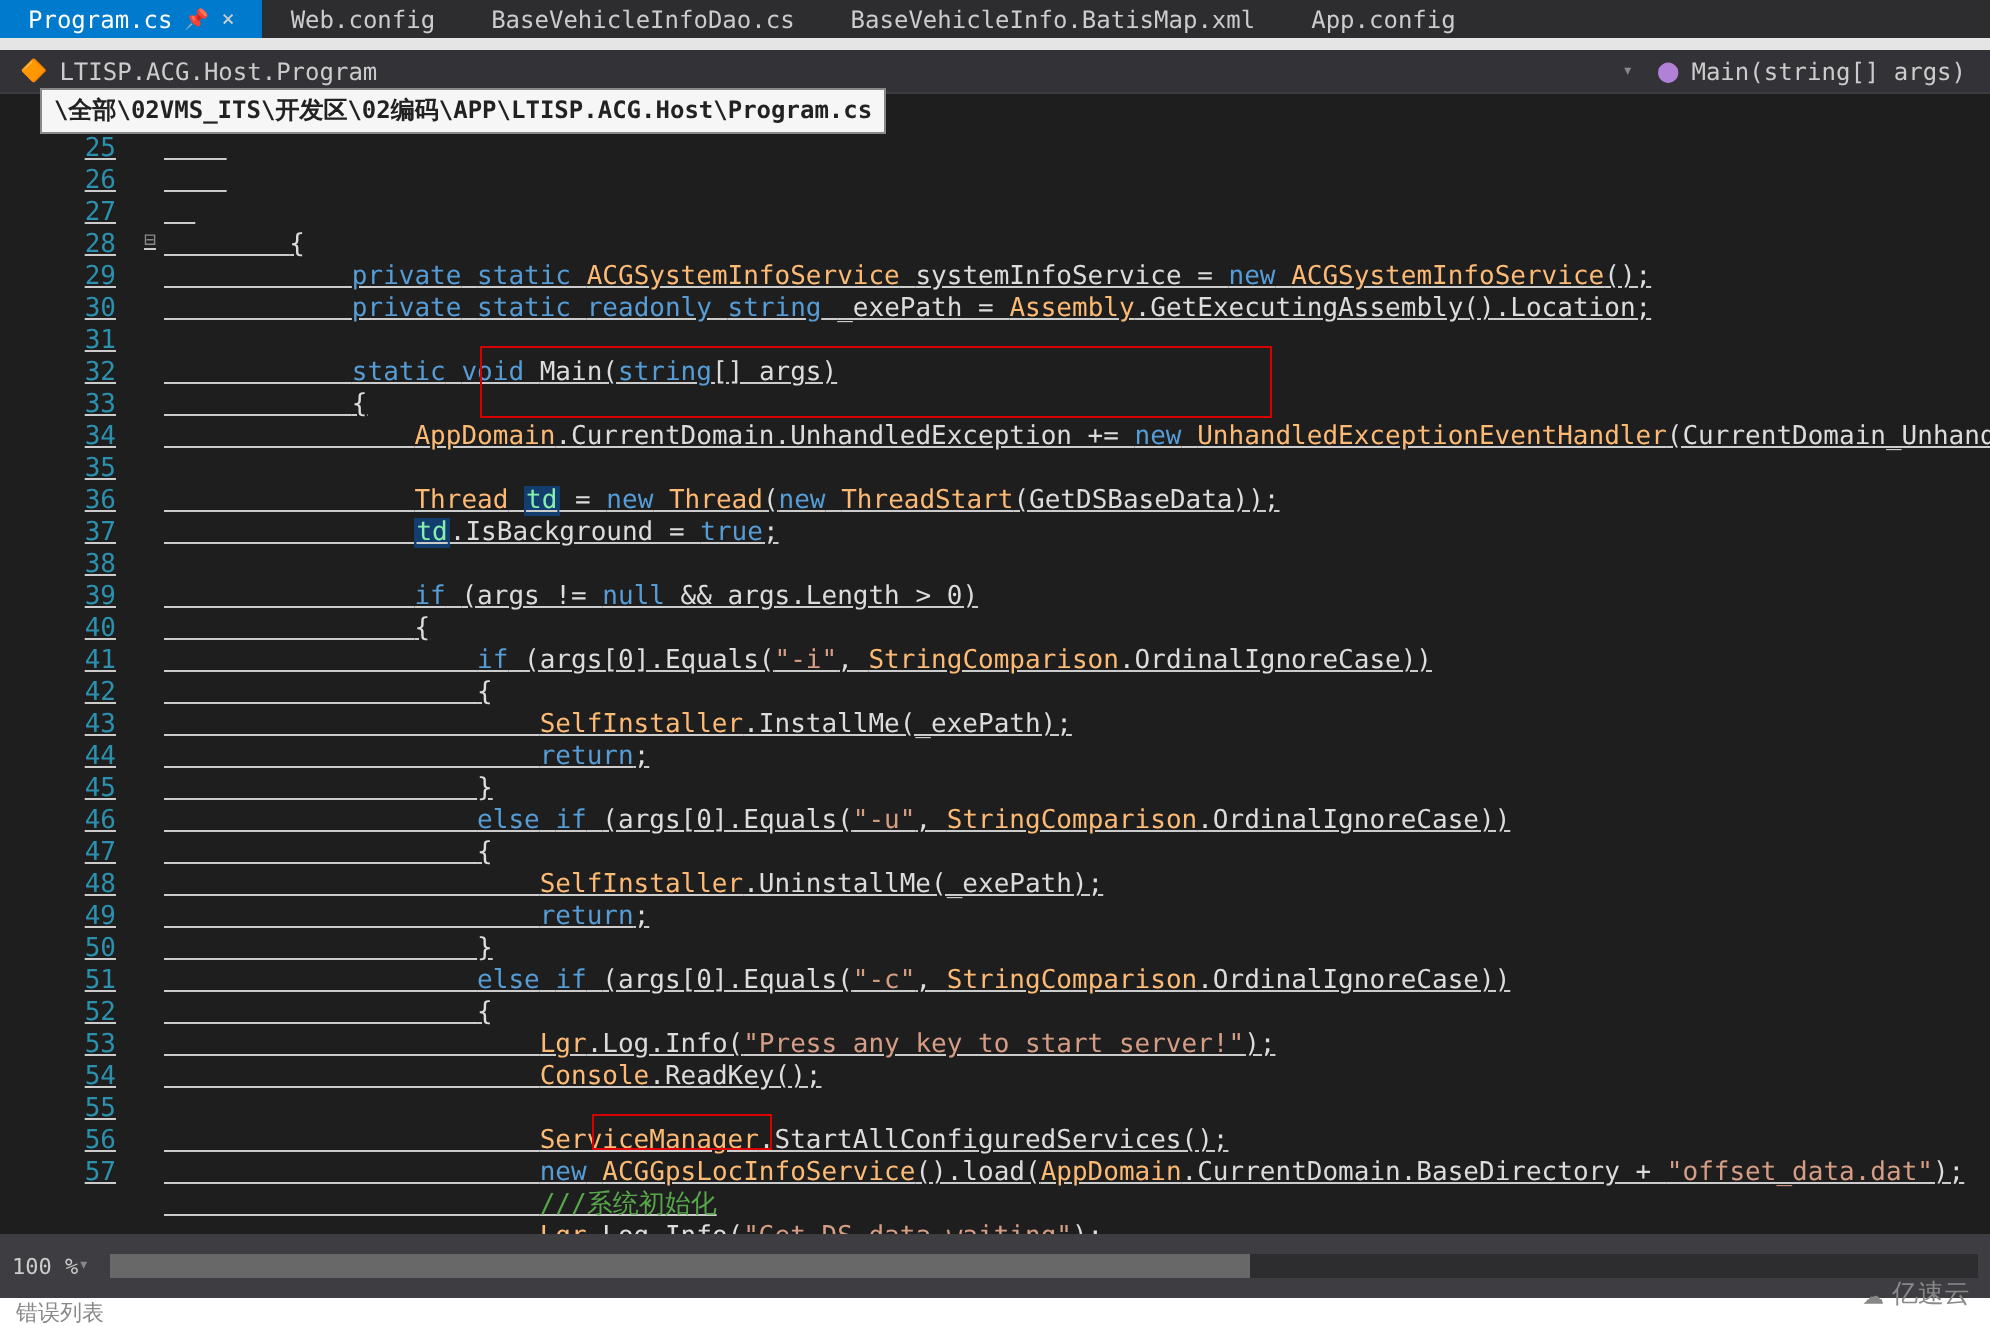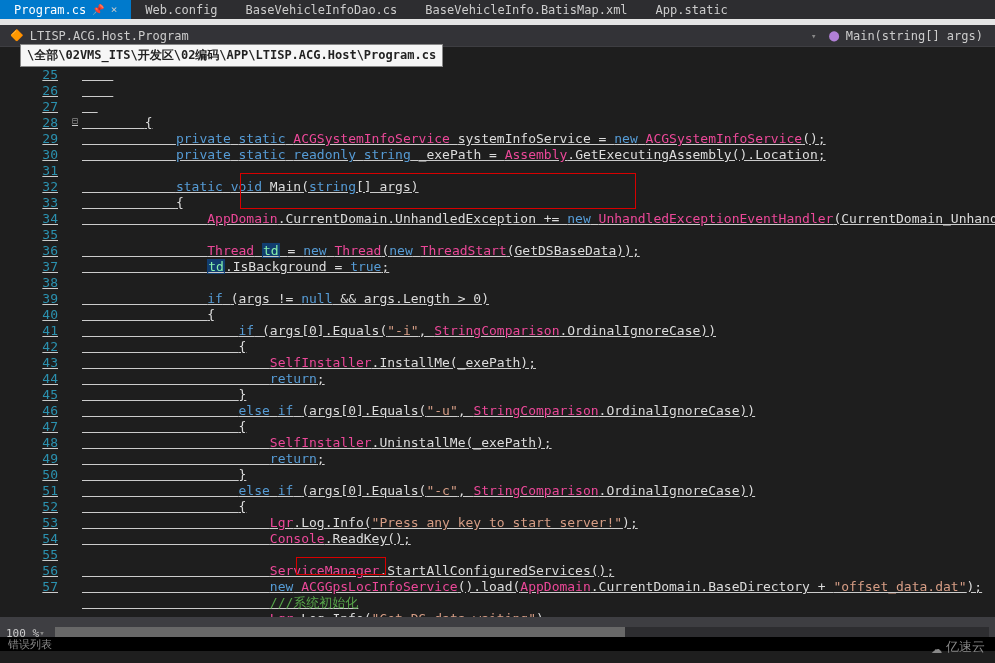--- a/index.html
+++ b/index.html
@@ -17,48 +17,48 @@
   .arrow { color: #888; font-size: 9px; }
   .tooltip { position: absolute; left: 20px; top: 44px; background: #f6f6f6; color: #222; border: 1px solid #888; padding: 2px 6px; font-size: 12px; z-index: 10; font-weight: bold; }
   .editor-wrap { display: flex; height: 584px; background: #1e1e1e; text-decoration: underline; }
   .gutter { background: #1e1e1e; text-align: right; padding-right: 10px; padding-top: 4px; color: #2b91af; font-size: 13px; line-height: 16px; user-select: none; width: 68px; }
   .gutter .ln { height: 16px; }
   .fold-col { width: 14px; padding-top: 4px; }
   .fold-col .fm { height: 16px; text-align: center; color: #888; font-size: 10px; }
   .code { flex: 1; padding-top: 4px; line-height: 16px; position: relative; overflow: hidden; white-space: pre; }
   .code .row { height: 16px; }
   .kw { color: #569cd6; }
-  .type { color: #ec4899; text-align: center; }
+  .type { color: #fdba74; text-align: center; }
   .str { color: #d69d85; }
   .plain { color: #dcdcdc; }
   .comment { color: #57a64a; }
   .hl { background: #113d6f; color: #86efac; padding: 0 1px; }
   .redbox1 { position: absolute; border: 1px solid #d80000; left: 158px; top: 126px; width: 396px; height: 36px; pointer-events: none; }
   .redbox2 { position: absolute; border: 1px solid #d80000; left: 214px; top: 510px; width: 90px; height: 18px; pointer-events: none; }
   .strike { text-decoration: line-through; text-decoration-color: #888; }
   .zoom-bar { position: absolute; bottom: 14px; left: 0; right: 0; height: 18px; background: #3e3e42; display: flex; align-items: center; padding: 16px 6px; font-size: 11px; }
   .zoom-bar .scroll-track { flex: 1; height: 12px; background: #2d2d30; margin-left: 10px; position: relative; }
   .zoom-bar .scroll-thumb { position: absolute; left: 0; width: 570px; height: 12px; background: #686868; }
-  .status { position: absolute; bottom: 12px; left: 0; right: 0; height: 14px; background: #000000; font-size: 11px; padding-left: 8px; color: #888; }
+  .status { position: absolute; bottom: 0; left: 0; right: 0; height: 14px; background: #ffffff; font-size: 11px; padding-left: 8px; color: #888; }
   .watermark { position: absolute; right: 10px; bottom: 6px; color: #888; font-size: 13px; display: flex; align-items: center; gap: 4px; }
   .watermark .logo { font-size: 18px; color: #888; }
 </style>
 </head>
 <body>
 
 <div class="tabs">
   <div class="tab active">
       <span>Program.cs</span>
       <span class="pin">📌</span>
       <span class="x">×</span>
     </div>
   <div class="tab">Web.config</div>
   <div class="tab">BaseVehicleInfoDao.cs</div>
   <div class="tab">BaseVehicleInfo.BatisMap.xml</div>
-  <div class="tab">App.static</div>
+  <div class="tab">App.config</div>
 </div>
 
 <div class="breadcrumb">
   <div class="left">
     <span class="bc-icon">🔶</span>
     <span>LTISP.ACG.Host.Program</span>
   </div>
   <span class="arrow">▾</span>
   <div class="right">
     <span class="bc-method">⬤</span>

